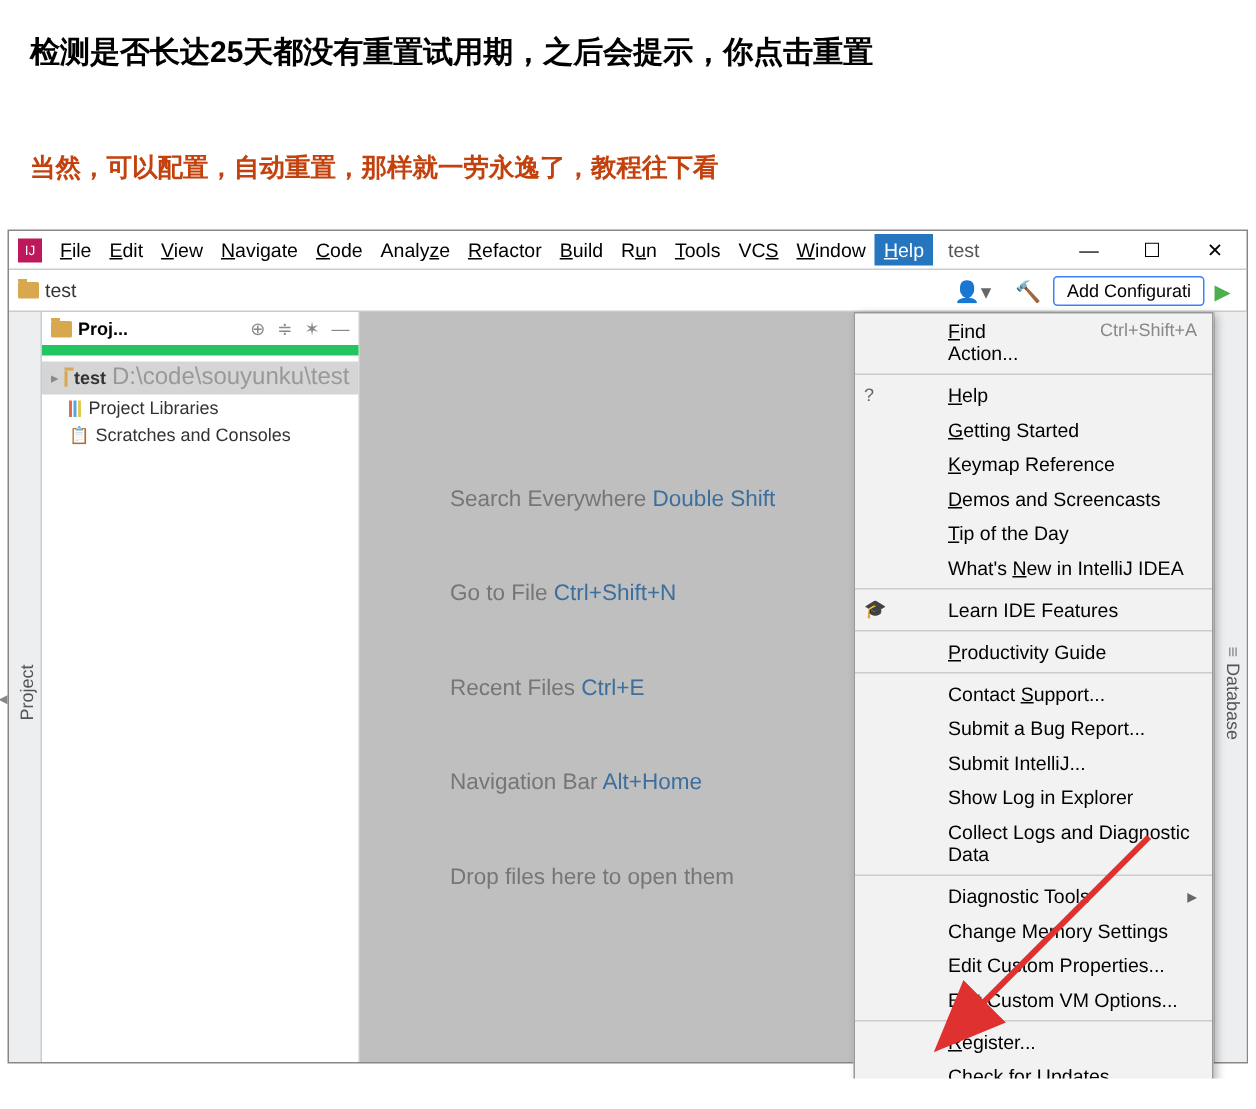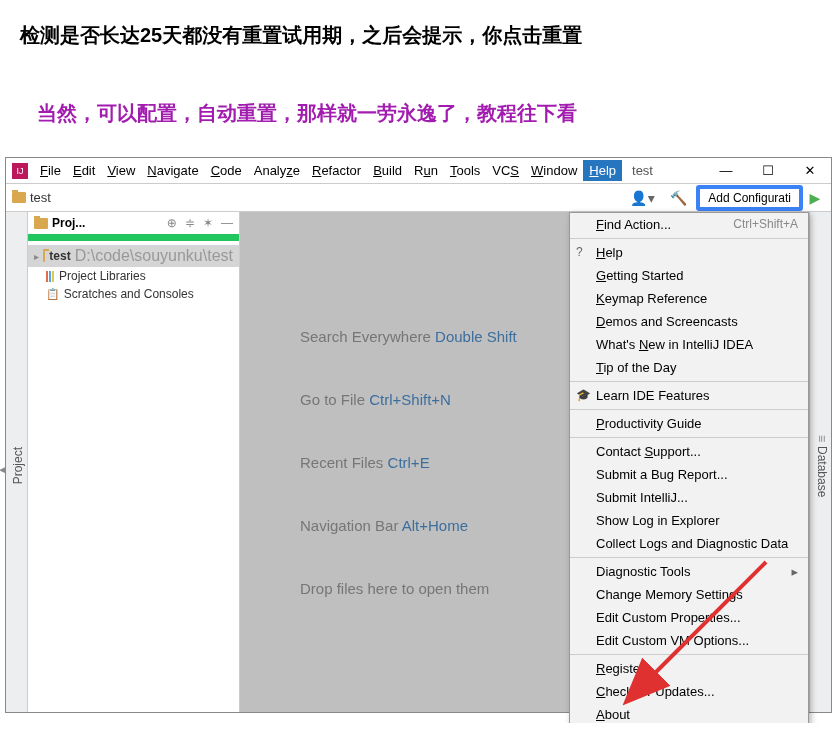--- a/index.html
+++ b/index.html
@@ -1,20 +1,20 @@
 <!DOCTYPE html>
 <html><head>
   <meta charset="utf-8">
   <style>
     * { box-sizing: border-box; margin: 0; padding: 0; }
     body { font-family: "Microsoft YaHei", "Segoe UI", sans-serif; font-size: 13px; width: 837px; }
     
     .article-text { padding: 20px; }
     .article-line-black { font-weight: bold; font-size: 20px; color: #000; line-height: 1.5; }
-    .article-line-red { font-weight: bold; font-size: 20px; color: #a21caf; margin-top: 50px; margin-left: 17px; }
+    .article-line-red { font-weight: bold; font-size: 17px; color: #c2410c; margin-top: 50px; }
     
     .ide-window { border: 1px solid #888; margin: 10px 5px; position: relative; background: #fff; }
     
     .titlebar { display: flex; align-items: center; height: 26px; border-bottom: 1px solid #ccc; }
     .app-icon { width: 16px; height: 16px; background: #be185d; color: #fff; font-size: 9px; font-weight: normal; display: flex; align-items: center; justify-content: center; margin: 0 6px; }
     .menubar { display: flex; flex: 1; }
     .menu-item { padding: 3px 6px; cursor: default; }
     .menu-item u { text-decoration: underline; }
     .menu-item.active { background: #2675bf; color: #fff; }
     .win-title { padding: 0 10px; color: #555; flex: 1; }
@@ -22,21 +22,21 @@
     .win-btn { width: 42px; height: 26px; display: flex; align-items: center; justify-content: center; font-size: 13px; }
     
     .toolbar { display: flex; align-items: center; height: 28px; border-bottom: 1px solid #ccc; padding: 0 6px; }
     .tb-icon { width: 16px; height: 16px; margin-right: 4px; }
     .folder-icon { background: #d9a84e; display: inline-block; width: 14px; height: 11px; border-radius: 1px; position: relative; }
     .folder-icon::before { content: ""; position: absolute; top: -2px; left: 0; width: 6px; height: 2px; background: #d9a84e; }
     .breadcrumb-text { color: #333; }
     .tb-spacer { flex: 1; }
     .user-icon { color: #666; margin: 0 8px; font-size: 14px; }
     .hammer-icon { color: #3c7c3c; margin: 0 8px; font-size: 14px; }
-    .add-config { border: 4px solid #3b82f6; padding: 2px 8px; border-radius: 3px; font-size: 12px; margin-right: 2px; }
+    .add-config { border: 1px solid #3b82f6; padding: 2px 8px; border-radius: 3px; font-size: 12px; margin-right: 2px; }
     .gutter-icon { width: 20px; display: flex; align-items: center; justify-content: center; }
     .green-arrow { color: #4caf50; font-size: 14px; }
     
     .main-area { display: flex; height: 500px; position: relative; }
     .left-gutter { width: 22px; background: #eceef0; border-right: 1px solid #ccc; writing-mode: vertical-rl; text-orientation: mixed; padding-top: 8px; font-size: 12px; color: #555; display: flex; flex-direction: column; align-items: center; }
     .left-gutter-tab { transform: rotate(180deg); padding: 6px 2px; display: flex; align-items: center; gap: 4px; }
     
     .project-panel { width: 212px; background: #fff; border-right: 1px solid #ccc; }
     .panel-header { display: flex; align-items: center; padding: 4px 6px; border-bottom: 7px solid #22c55e; }
     .panel-title { font-size: 12px; font-weight: bold; flex: 1; }
@@ -54,21 +54,21 @@
     
     .editor-area { flex: 1; background: #bfbfbf; display: flex; flex-direction: column; justify-content: center; align-items: flex-start; padding-left: 60px; }
     .hint-line { margin: 23px 0; color: #767676; font-size: 15px; }
     .hint-key { color: #3c6e9e; }
     
     .right-gutter { width: 22px; background: #eceef0; border-left: 1px solid #ccc; writing-mode: vertical-rl; padding-top: 8px; font-size: 12px; color: #555; display: flex; flex-direction: column; align-items: center; }
     .right-gutter-tab { padding: 6px 2px; display: flex; align-items: center; gap: 4px; }
     
     .dropdown-menu { position: absolute; top: 0; right: 22px; width: 240px; background: #f2f2f2; border: 1px solid #999; box-shadow: 2px 2px 6px rgba(0,0,0,0.3); z-index: 10; }
     .menu-row { padding: 4px 10px 4px 26px; font-size: 13px; position: relative; display: flex; }
-    .menu-label { flex: 1; }
+    .menu-label { flex: 1; margin-left: 36px; }
     .menu-shortcut { color: #888; font-size: 12px; margin-left: 48px; }
     .menu-sep { height: 1px; background: #ccc; margin: 2px 0; }
     .menu-icon-left { position: absolute; left: 6px; top: 4px; font-size: 12px; color: #666; }
     .menu-arrow { color: #666; }
     
     .red-arrow-svg { position: absolute; pointer-events: none; z-index: 20; }
   </style>
 </head>
 <body>
 
@@ -184,24 +184,24 @@
       <div class="menu-row">
           <span class="menu-label"><u>G</u>etting Started</span>
         </div>
       <div class="menu-row">
           <span class="menu-label"><u>K</u>eymap Reference</span>
         </div>
       <div class="menu-row">
           <span class="menu-label"><u>D</u>emos and Screencasts</span>
         </div>
       <div class="menu-row">
+          <span class="menu-label"><u>T</u>ip of the Day</span>
+        </div>
+      <div class="menu-row">
           <span class="menu-label">What's <u>N</u>ew in IntelliJ IDEA</span>
-        </div>
-      <div class="menu-row">
-          <span class="menu-label"><u>T</u>ip of the Day</span>
         </div>
       <div class="menu-sep"></div>
       <div class="menu-row">
           <span class="menu-icon-left">🎓</span>
           <span class="menu-label">Learn IDE Features</span>
         </div>
       <div class="menu-sep"></div>
       <div class="menu-row">
           <span class="menu-label"><u>P</u>roductivity Guide</span>
         </div>

